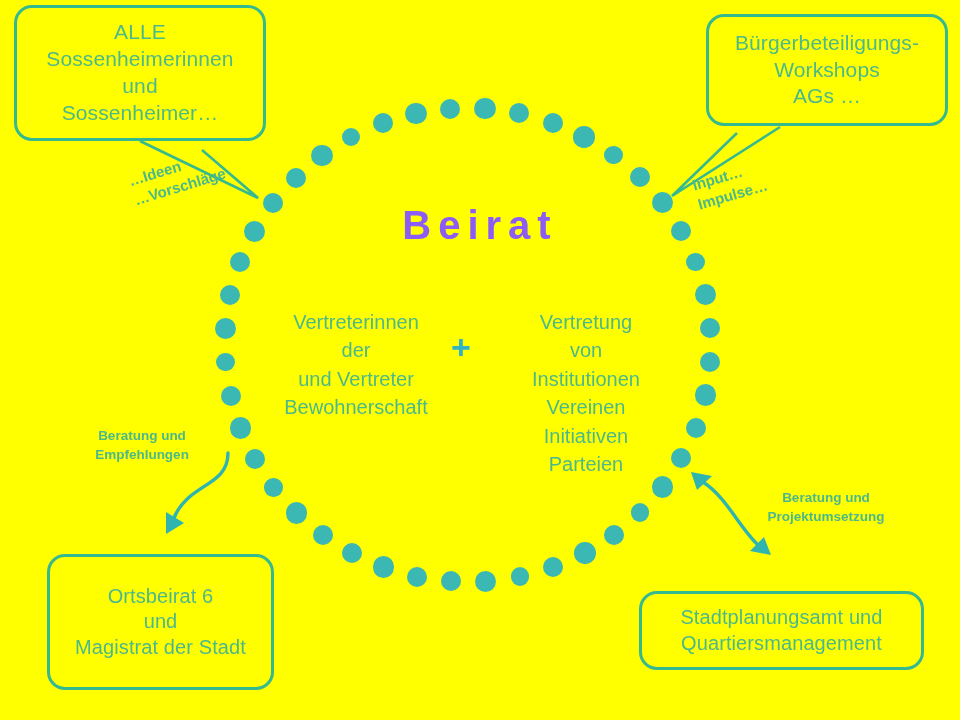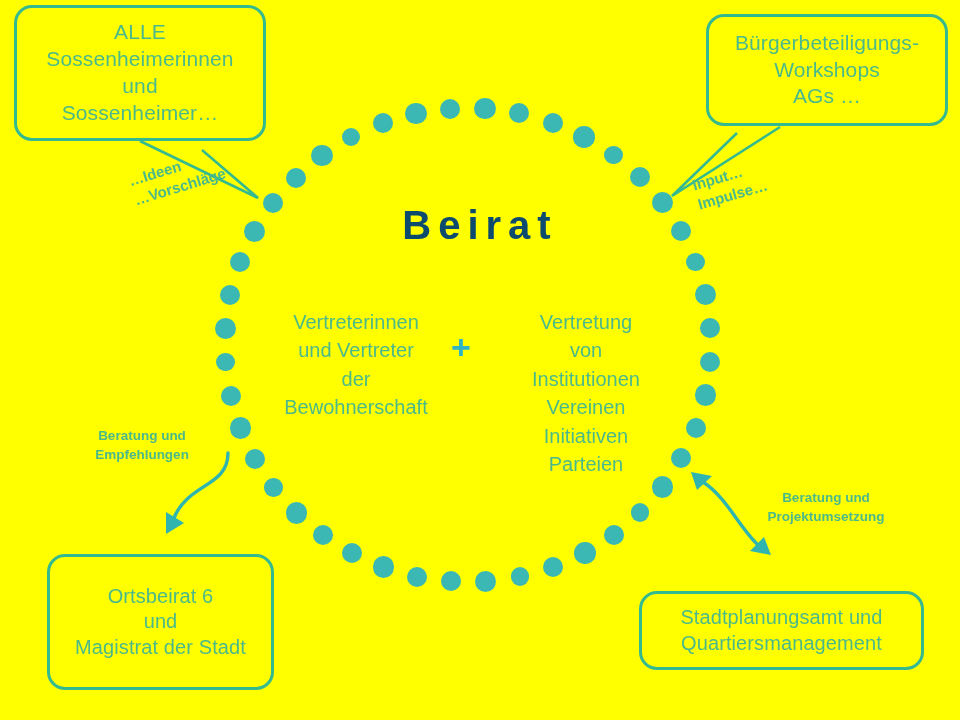--- a/index.html
+++ b/index.html
@@ -58,21 +58,21 @@
   .dot { position: absolute; border-radius: 50%; background: #3bb8b4; }
 
   
   #beirat-title {
     position: absolute;
     left: 0; top: 203px; width: 960px;
     text-align: center;
     font-size: 40px;
     font-weight: bold;
     letter-spacing: 7px;
-    color: #0c4a6e;
+    color: #8b5cf6;
   }
   .col {
     position: absolute;
     text-align: center;
     font-size: 20px;
     color: #4cb98a;
     line-height: 1.42;
   }
   #col-left  { left: 262px; top: 308px; width: 188px; }
   #col-right { left: 492px; top: 308px; width: 188px; }
@@ -212,22 +212,22 @@
 
   <div class="tail-note" id="note-input">
     <div>Input…</div>
     <div>Impulse…</div>
   </div>
 
   <div id="beirat-title">Beirat</div>
 
   <div class="col" id="col-left">
     <div>Vertreterinnen</div>
+    <div>der</div>
     <div>und Vertreter</div>
-    <div>der</div>
     <div>Bewohnerschaft</div>
   </div>
 
   <div id="plus-sign">+</div>
 
   <div class="col" id="col-right">
     <div>Vertretung</div>
     <div>von</div>
     <div>Institutionen</div>
     <div>Vereinen</div>

